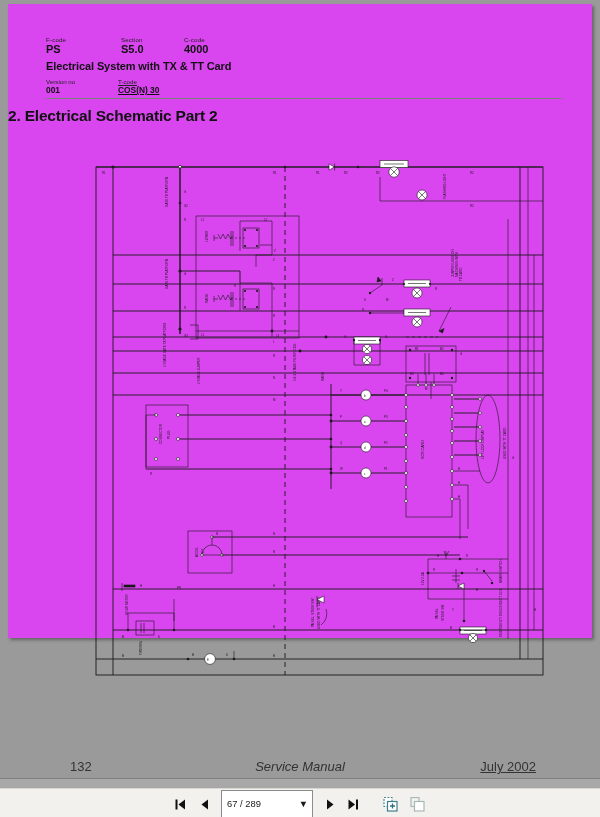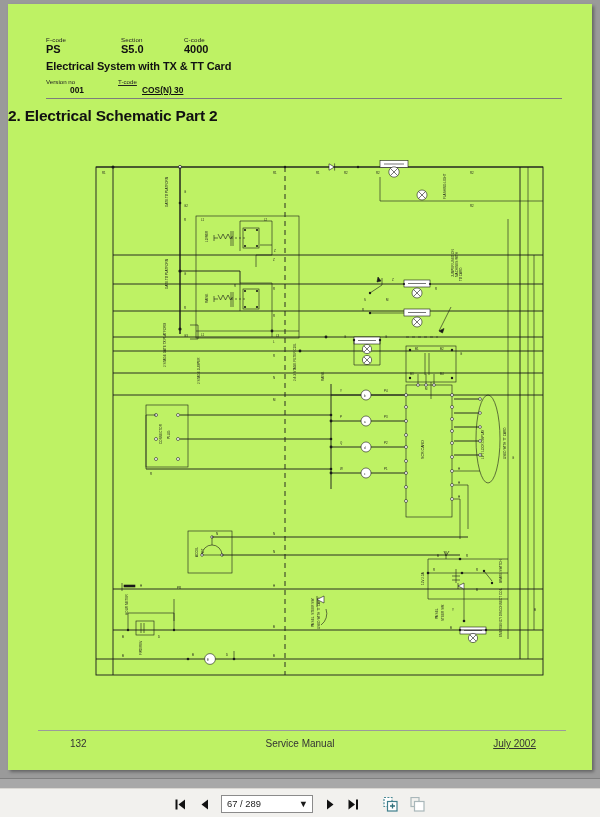--- a/index.html
+++ b/index.html
@@ -9,64 +9,64 @@
     background:#9a9a9a;
     font-family:"Liberation Sans", sans-serif;
     -webkit-font-smoothing:antialiased;
   }
   
   #viewer{
     position:absolute;left:0;top:0;width:600px;height:778px;
     background:#9a9a9a;overflow:hidden;
   }
   #page-sheet{
-    position:absolute;left:8px;top:4px;width:584px;height:766px;
-    background:#bef264;
+    position:absolute;left:8px;top:4px;width:584px;height:634px;
+    background:#d946ef;
     box-shadow:2px 2px 3px rgba(0,0,0,.35);
   }
   
   .hdr{position:absolute;left:38px;top:32px;width:508px;}
   .hdr-caps{
     font-size:6.2px;color:#222;letter-spacing:.15px;line-height:8px;
     position:absolute;top:0;
   }
   .hdr-val{
     font-size:11px;font-weight:bold;color:#111;line-height:12px;
     position:absolute;top:7px;
   }
   .c1{left:0px;} .c2{left:75px;} .c3{left:138px;}
   .hdr-title{
     position:absolute;left:0;top:24px;
     font-size:11px;font-weight:bold;color:#111;letter-spacing:-.1px;
     white-space:nowrap;
   }
   .hdr-caps2{font-size:6.2px;color:#222;line-height:8px;position:absolute;top:42px;}
-  .hdr-val2{font-size:8.4px;font-weight:bold;color:#111;line-height:10px;position:absolute;top:49px;margin-left:24px;}
+  .hdr-val2{font-size:8.4px;font-weight:bold;color:#111;line-height:10px;position:absolute;top:49px;}
   .d1{left:0px;} .d2{left:72px;text-decoration:underline;}
   .hdr-rule{
     position:absolute;left:38px;top:94px;width:516px;height:1px;background:#7d7d7d;
   }
 
   
   .sec-title{
     position:absolute;left:0;top:103px;width:584px;
     font-size:15.5px;font-weight:bold;color:#111;letter-spacing:-.2px;
   }
 
   
   .caption{
     position:absolute;left:0;top:688px;width:584px;text-align:center;
     font-size:12.2px;font-weight:bold;color:#111;letter-spacing:-.15px;
   }
 
   
   .foot-rule{position:absolute;left:30px;top:726px;width:528px;height:1px;background:#9b9b9b;}
-  .foot{position:absolute;top:734px;font-size:10px;color:#333;}
+  .foot{position:absolute;top:755px;font-size:13px;color:#333;}
   .foot-left{left:62px;}
-  .foot-mid{left:0;width:584px;text-align:center;}
+  .foot-mid{left:0;width:584px;text-align:center;font-style:italic;}
   .foot-right{right:56px;text-decoration:underline;}
 
   
   #schematic{
     position:absolute;left:80px;top:155px;width:460px;height:525px;
   }
   #schematic svg{display:block;}
 
   
   #toolbar{
@@ -81,21 +81,21 @@
     position:absolute;left:0;top:9px;width:600px;height:30px;
     display:flex;align-items:center;justify-content:center;gap:7px;
     background:#f2f1ee;border-top:1px solid #d9d7d2;
   }
   .tb-btn{
     width:17px;height:18px;display:flex;align-items:center;justify-content:center;
     cursor:pointer;background:transparent;border:none;padding:0;
   }
   .tb-btn svg{display:block;}
   .page-box{
-    width:92px;height:18px;background:#ffffff;
+    width:92px;height:28px;background:#ffffff;
     border:1px solid #8b8b8b;
     display:flex;align-items:center;justify-content:space-between;
     box-sizing:border-box;padding:0 2px 0 5px;margin:16px 1px;
   }
   .page-box span{font-size:9.4px;color:#1a1a1a;line-height:12px;}
   .page-caret{font-size:6px;color:#333;line-height:6px;padding-right:2px;}
   .tb-icon-btn{width:20px;height:20px;display:flex;align-items:center;justify-content:center;cursor:pointer;}
   .tb-spacer{width:5px;}
 </style>
 </head>

